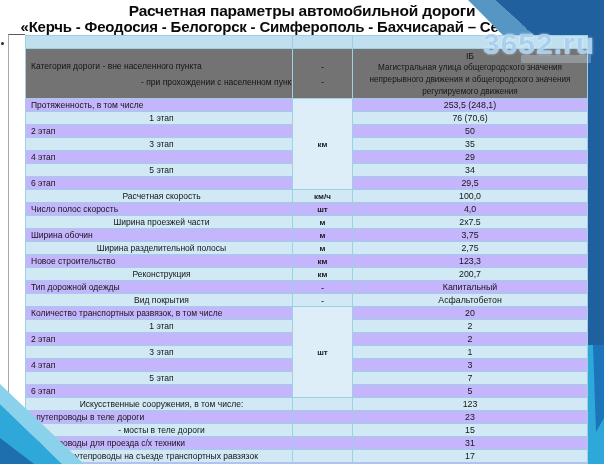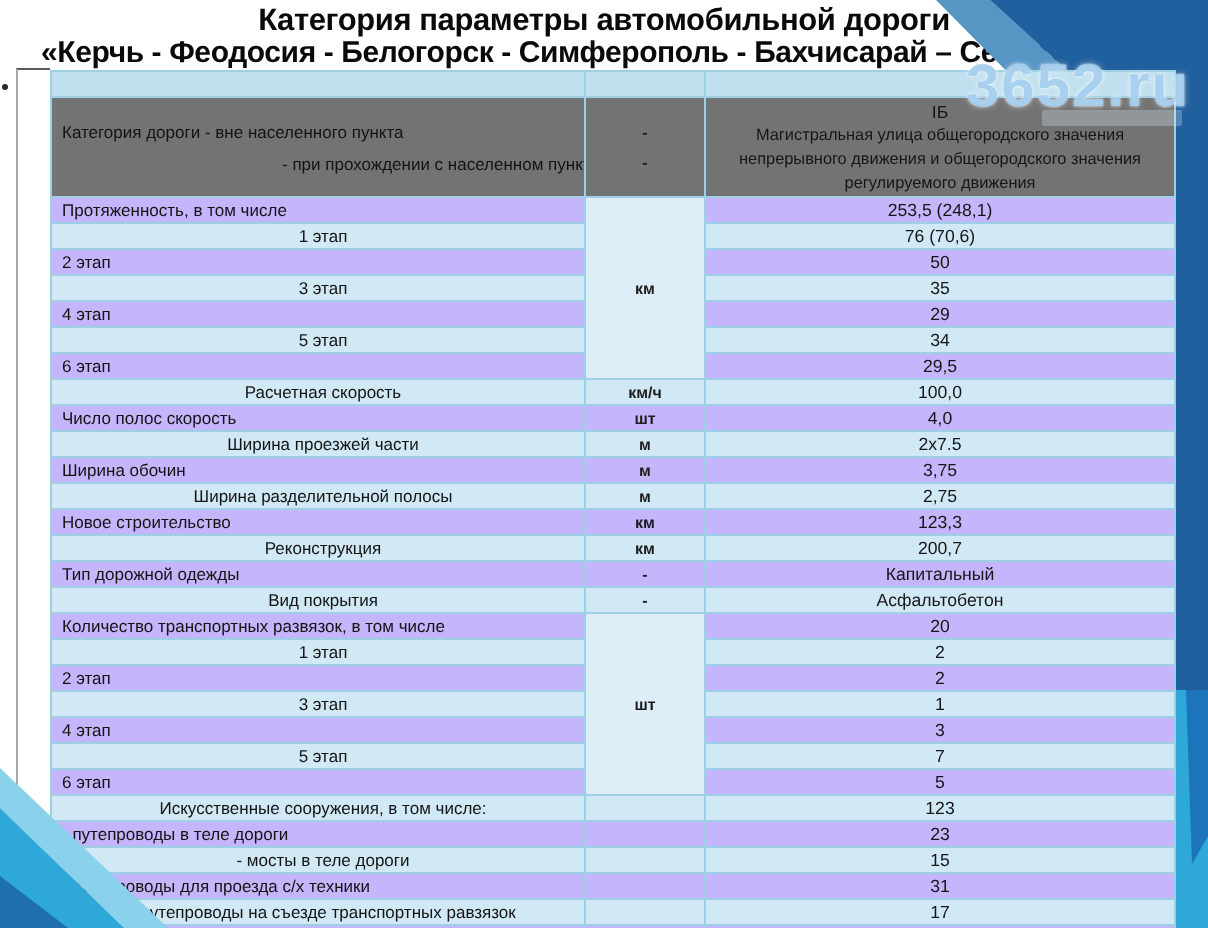--- a/index.html
+++ b/index.html
@@ -74,21 +74,21 @@
 <div id="stage">
 
   <svg id="deco-top-right" class="deco" width="604" height="464" viewBox="0 0 604 464">
     <polygon points="468,0 495,0 585,82 585,118" fill="#5596c5"></polygon>
     <polygon points="495,0 604,0 604,345 585,345 585,82" fill="#21609e"></polygon>
     <rect x="585" y="345" width="19" height="119" fill="#2ea7d9"></rect>
     <polygon points="593,345 604,345 604,418 596,432" fill="#1c74ba"></polygon>
   </svg>
 
   <div id="title-block">
-    <div class="title-line1">Категория параметры автомобильной дороги</div>
+    <div class="title-line1">Расчетная параметры автомобильной дороги</div>
     <div class="title-line2">«Керчь - Феодосия - Белогорск - Симферополь - Бахчисарай – Севастополь»</div>
   </div>
 
   <div id="left-rail"></div>
   <div id="left-dot"></div>
 
   <table id="params-table">
     <colgroup>
         <col class="c-label">
         <col class="c-unit">

